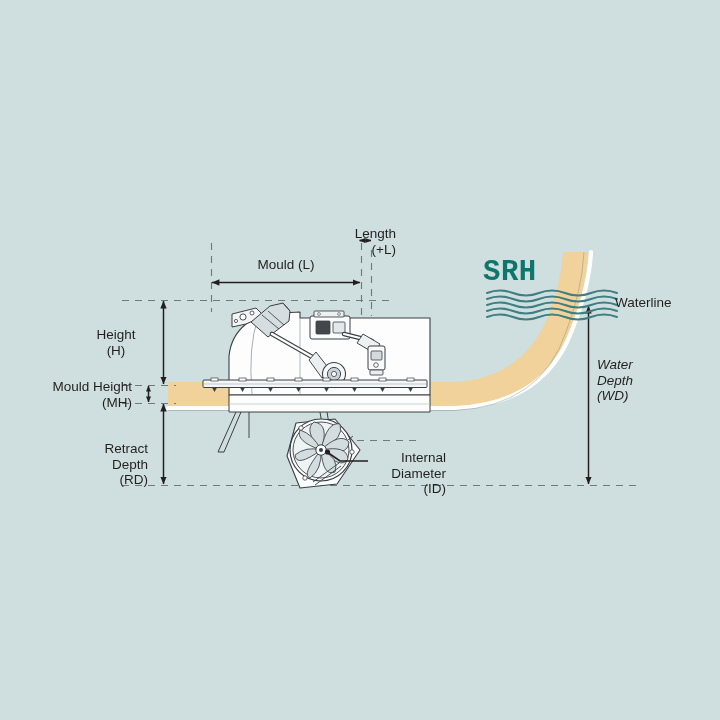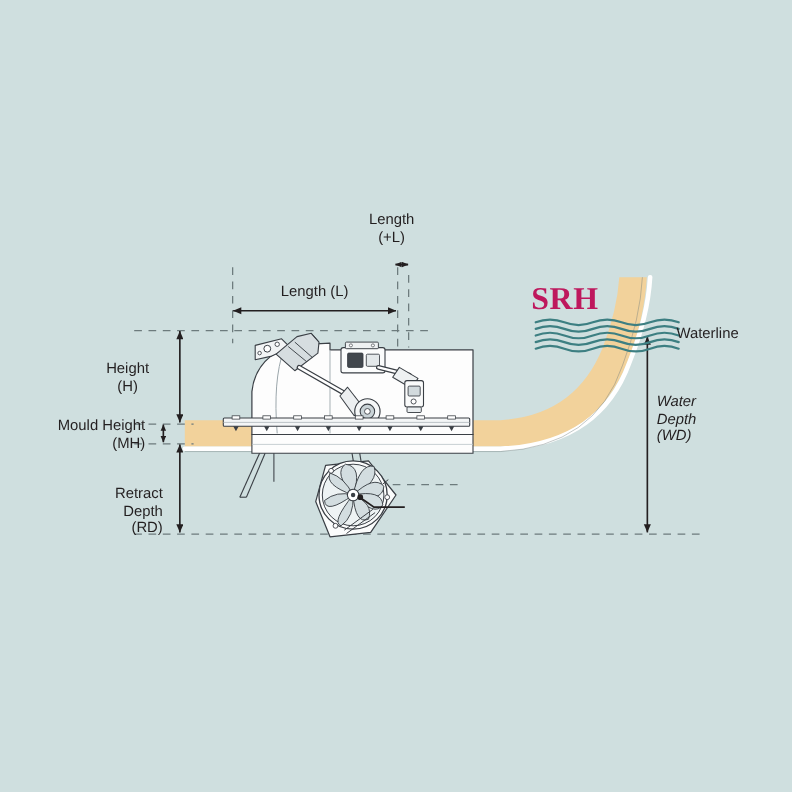--- a/index.html
+++ b/index.html
@@ -31,25 +31,25 @@
     line-height: 15.5px;
     white-space: pre-line;
   }
   .lbl.r { text-align: right; }
   .lbl.c { text-align: center; }
   .lbl.l { text-align: left; }
   #srh-text {
     position: absolute;
     left: 483px;
     top: 256px;
-    font-family: Liberation Serif, serif;
+    font-family: Liberation Mono, monospace;
     font-weight: bold;
     font-size: 29px;
     letter-spacing: 0.5px;
-    color: #be185d;
+    color: #0f766e;
   }
 </style>
 </head>
 <body>
 
 <div id="stage">
 
   <svg id="svgroot" viewBox="0 0 720 720">
     <defs>
       <marker id="arrEnd" markerWidth="9" markerHeight="9" refX="7.4" refY="3.2" orient="auto" markerUnits="userSpaceOnUse">
@@ -262,35 +262,38 @@
       <path d="M487,293 q13,-5 26,0 t26,0 t26,0 t26,0 t26,0"></path>
       <path d="M487,299 q13,-5 26,0 t26,0 t26,0 t26,0 t26,0"></path>
       <path d="M487,305 q13,-5 26,0 t26,0 t26,0 t26,0 t26,0"></path>
       <path d="M487,311 q13,-5 26,0 t26,0 t26,0 t26,0 t26,0"></path>
       <path d="M487,317 q13,-5 26,0 t26,0 t26,0 t26,0 t26,0"></path>
     </g>
   </svg>
 
   <div id="srh-text">SRH</div>
 
-  <div class="lbl c" style="left:316px; top:192px; width:80px;">Length
+  <div class="lbl c" style="left:316px; top:226px; width:80px;text-align:right;">Length
 (+L)</div>
 
-  <div class="lbl c" style="left:226px; top:257px; width:120px;">Length (L)</div>
+  <div class="lbl c" style="left:226px; top:257px; width:120px;">Mould (L)</div>
 
   <div class="lbl c" style="left:76px; top:327px; width:80px;">Height
 (H)</div>
 
   <div class="lbl r" style="left:10px; top:379px; width:122px;">Mould Height
 (MH)</div>
 
   <div class="lbl r" style="left:58px; top:425px; width:90px;margin-top:16px;">Retract
 Depth
 (RD)</div>
 
+  <div class="lbl r" style="left:346px; top:450px; width:100px;">Internal
+Diameter
+(ID)</div>
 
   <div class="lbl l" style="left:615px; top:295px; width:110px;">Waterline</div>
 
   <div class="lbl l" style="left:597px; top:357px; width:80px;font-style:italic;">Water
 Depth
 (WD)</div>
 
 </div>
 
 </body></html>

